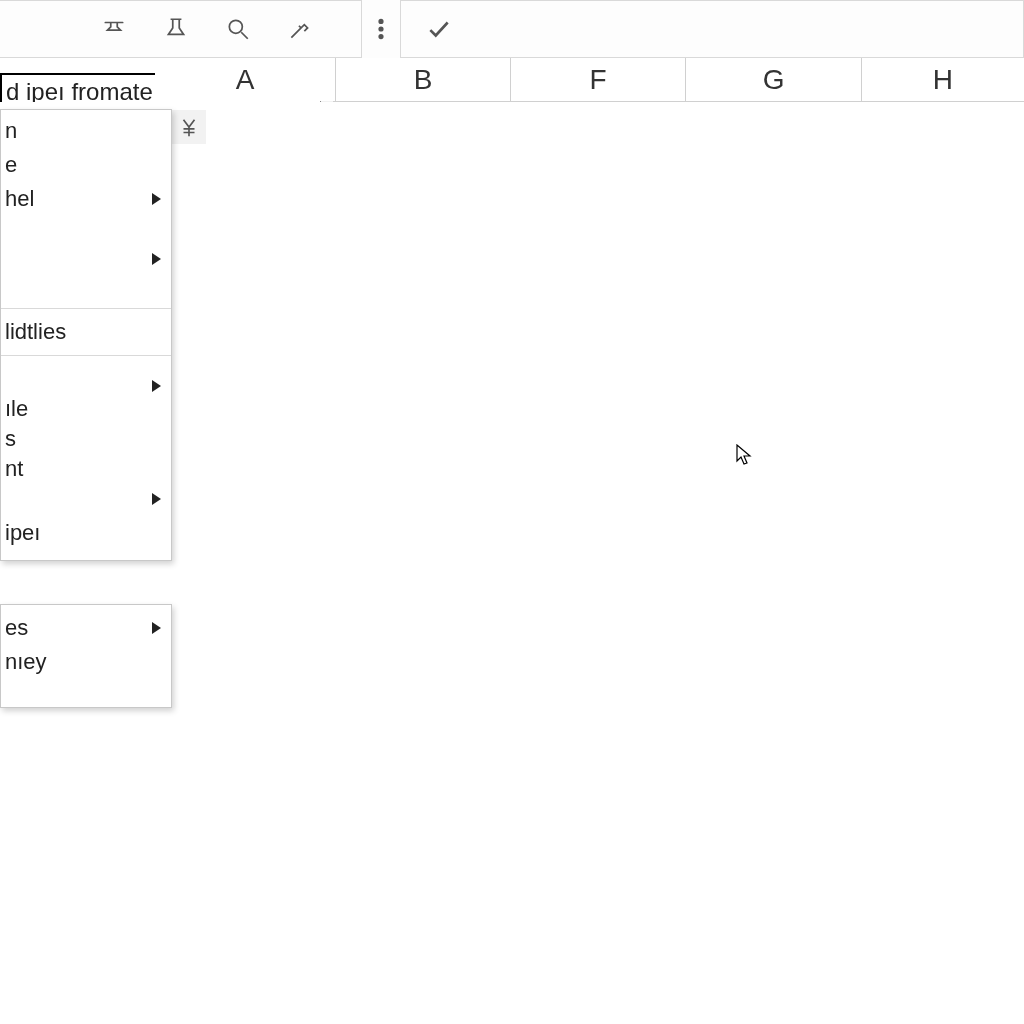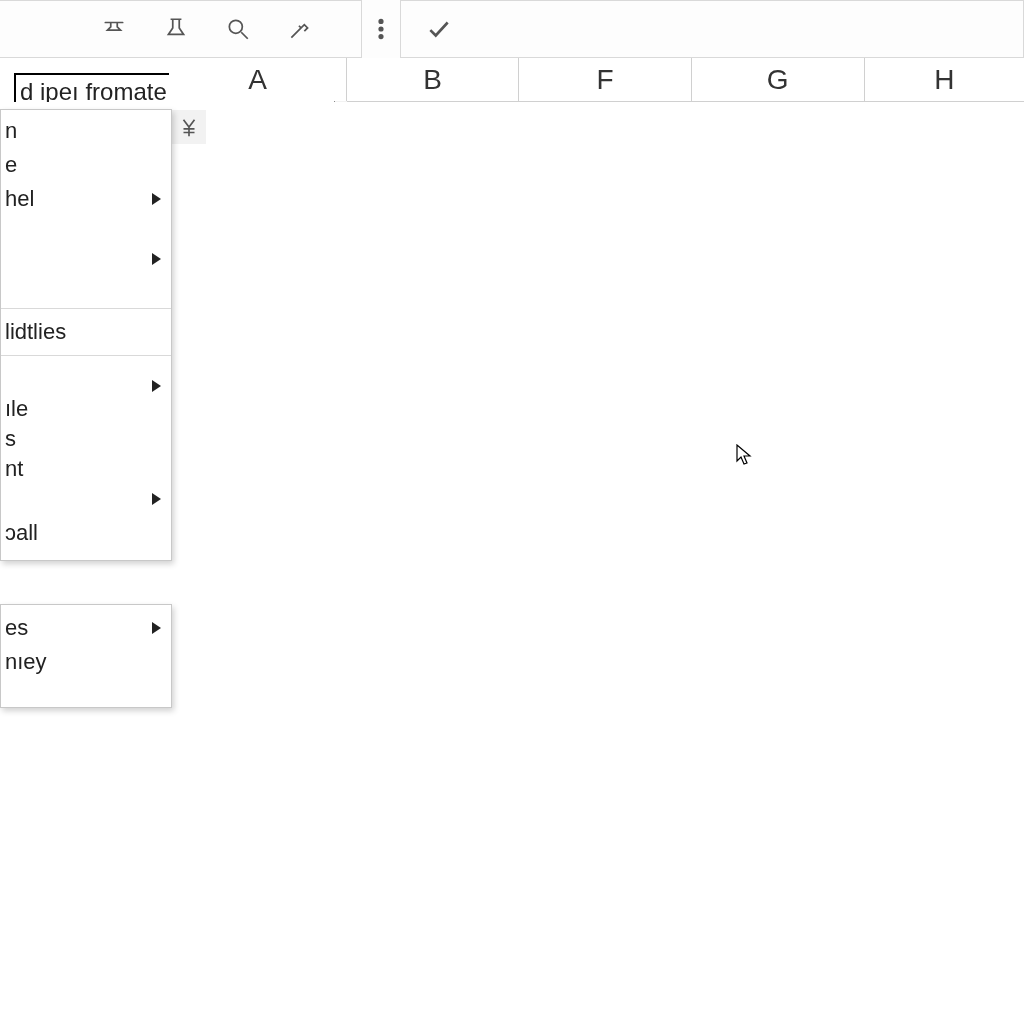--- a/index.html
+++ b/index.html
@@ -50,21 +50,20 @@
     color: #555;
     display: flex; align-items: center; justify-content: center;
   }
   .tb-icon svg { width: 26px; height: 26px; stroke: currentColor; fill: none; stroke-width: 1.6; }
 
   
   .col-row {
     display: flex;
     height: 44px;
     border-bottom: 1px solid #d0d0d0;
-    margin-left: 14px;
   }
   .name-box-wrap {
     width: 155px;
     height: 38px;
     margin-top: 15px;
     display: flex;
     align-items: stretch;
     border: 2px solid #000;
     background: #fff;
   }
@@ -281,21 +280,21 @@
     <span>s</span>
   </div>
   <div class="dd-item tight">
     <span>nt</span>
   </div>
   <div class="dd-item">
     <span></span>
     <span class="arrow"></span>
   </div>
   <div class="dd-item">
-    <span>ɔall</span>
+    <span>ipeı</span>
   </div>
 </div>
 
 <div class="dropdown2">
   <div class="dd-item">
     <span>es</span>
     <span class="arrow"></span>
   </div>
   <div class="dd-item">
     <span>nıey</span>

